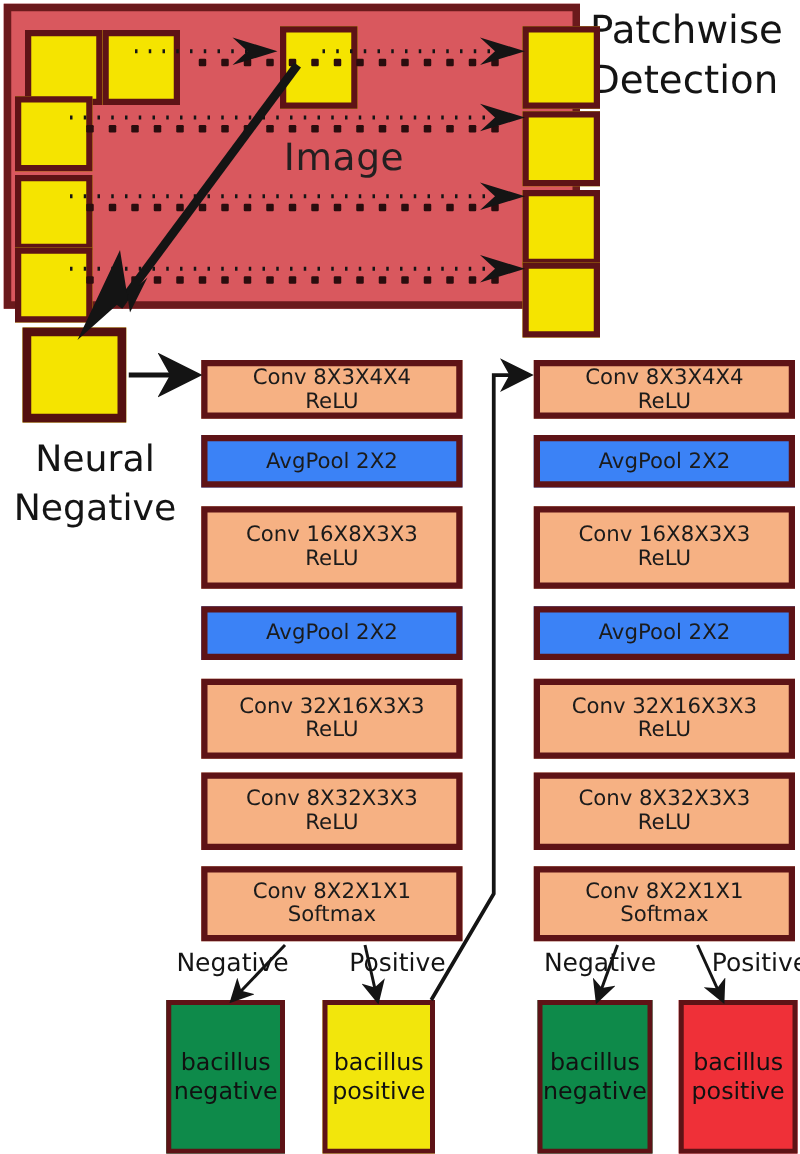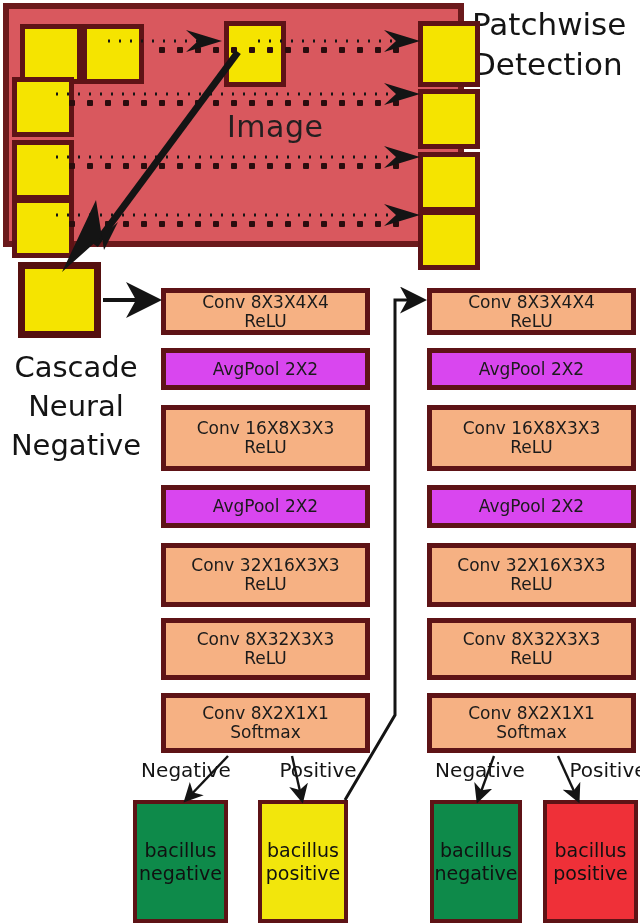--- a/index.html
+++ b/index.html
@@ -37,21 +37,21 @@
 
   
   .layer{
     border:5px solid #5E1316;box-sizing:border-box;
     display:flex;flex-direction:column;align-items:center;justify-content:center;
     font-size:17px;line-height:19px;color:#1b1b1b;text-align:center;
   }
   .layer .l1{white-space:nowrap;}
   .layer .l2{white-space:nowrap;}
   .conv{background:#F6B183;}
-  .pool{background:#d946ef;}
+  .pool{background:#3b82f6;}
 
   
   .feed{
     left:18px;top:262px;width:83px;height:76px;
     background:#F5E400;border:7px solid #55100F;box-sizing:border-box;
   }
 
   
   .outcome{
     border:4px solid #5E1316;box-sizing:border-box;
@@ -159,21 +159,20 @@
         <span class="dot" style="left: 312px; top: 212px;"></span>
         <span class="dot" style="left: 330px; top: 212px;"></span>
         <span class="dot" style="left: 348px; top: 212px;"></span>
         <span class="dot" style="left: 366px; top: 212px;"></span>
         <span class="dot" style="left: 384px; top: 212px;"></span>
       </div>
     <div class="abs img-label">Image</div>
   </div>
 
   <div class="abs cascade">
-    <div>Cascade</div>
     <div>Neural</div>
     <div>Negative</div>
   </div>
 
   <div class="abs feed"></div>
 
   <div id="net1">
       <div class="abs layer conv" style="left: 161px; top: 288px; width: 209px; height: 47px;">
         <div class="l1">Conv 8X3X4X4</div>
         <div class="l2">ReLU</div>

